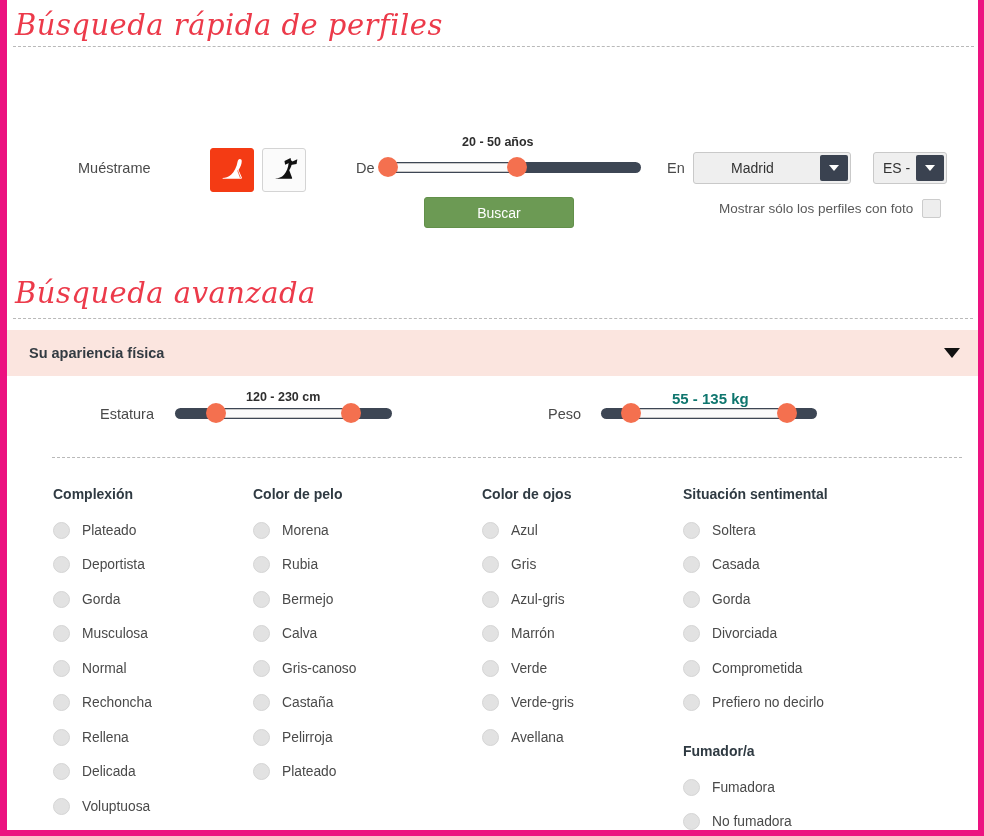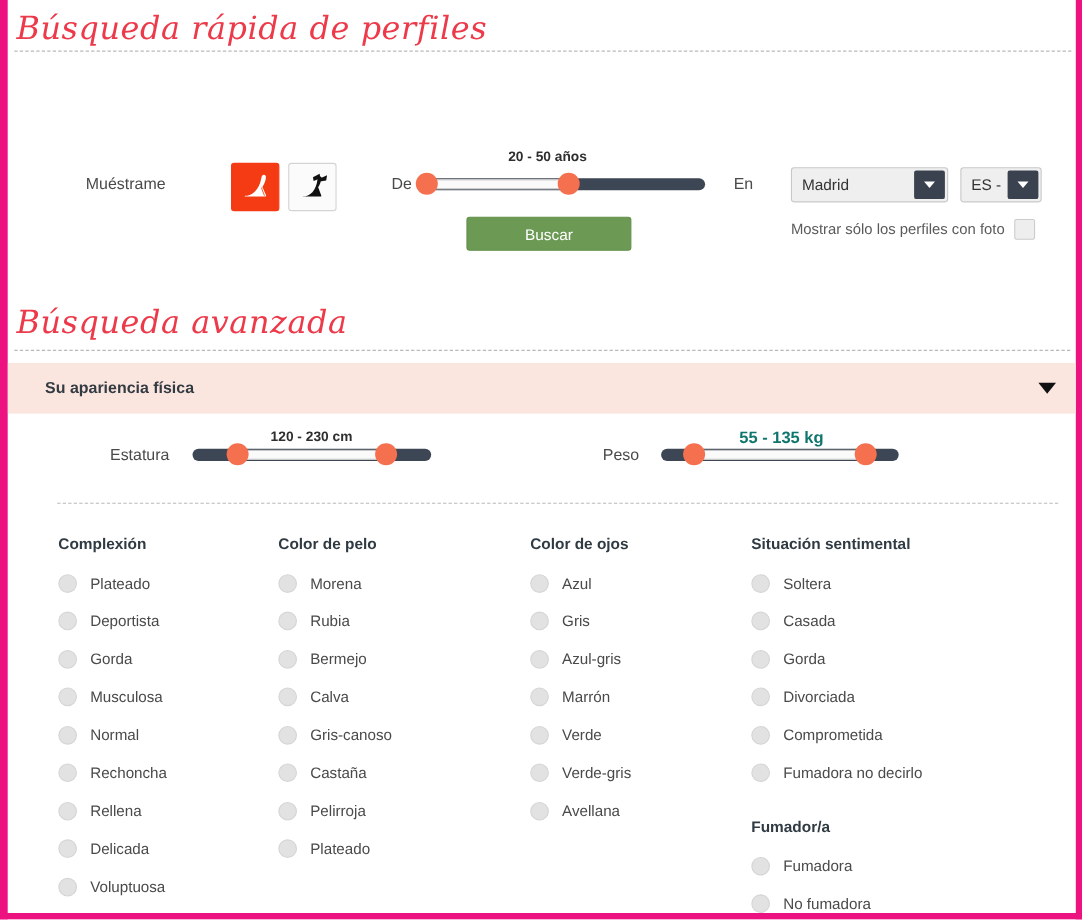--- a/index.html
+++ b/index.html
@@ -105,21 +105,21 @@
     position: absolute; right: 2px; top: 2px; bottom: 2px;
     width: 28px; background: #3a4250; border-radius: 2px;
     display: flex; align-items: center; justify-content: center;
   }
   .select-box .arrow i {
     display: block; width: 0; height: 0;
     border-left: 5px solid transparent;
     border-right: 5px solid transparent;
     border-top: 6px solid #ffffff;
   }
-  #select-city { left: 712px; width: 143px; }
+  #select-city { left: 686px; width: 158px; text-align: center; }
   #select-city .val { width: 108px; }
   #select-lang { left: 866px; width: 74px; }
   #select-lang .val { width: 36px; }
 
   .photo-check-row {
     position: absolute; left: 712px; top: 152px;
     display: flex; align-items: center; gap: 9px;
   }
   .photo-check-row .txt { font-size: 13.5px; color: #5a5a5a; }
   .cb {
@@ -145,21 +145,21 @@
 
   
   .acc-header {
     position: absolute; left: 0; top: 330px;
     width: 971px; height: 46px;
     background: #fbe5df;
     display: flex; align-items: center;
     cursor: pointer;
   }
   .acc-header .acc-title {
-    margin-left: 34px; font-size: 14.5px;
+    margin-left: 22px; font-size: 14.5px;
     font-weight: bold; color: #333b42;
   }
   .acc-header .acc-chevron {
     position: absolute; right: 18px; top: 18px;
     width: 0; height: 0;
     border-left: 8px solid transparent;
     border-right: 8px solid transparent;
     border-top: 10px solid #111111;
   }
 
@@ -430,21 +430,21 @@
       <div class="opt">
             <span class="radio"></span>
             <span class="txt">Divorciada</span>
           </div>
       <div class="opt">
             <span class="radio"></span>
             <span class="txt">Comprometida</span>
           </div>
       <div class="opt">
             <span class="radio"></span>
-            <span class="txt">Fumadora no decirlo</span>
+            <span class="txt">Prefiero no decirlo</span>
           </div>
 
       <div class="grp-title spaced">Fumador/a</div>
       <div class="opt">
             <span class="radio"></span>
             <span class="txt">Fumadora</span>
           </div>
       <div class="opt">
             <span class="radio"></span>
             <span class="txt">No fumadora</span>

